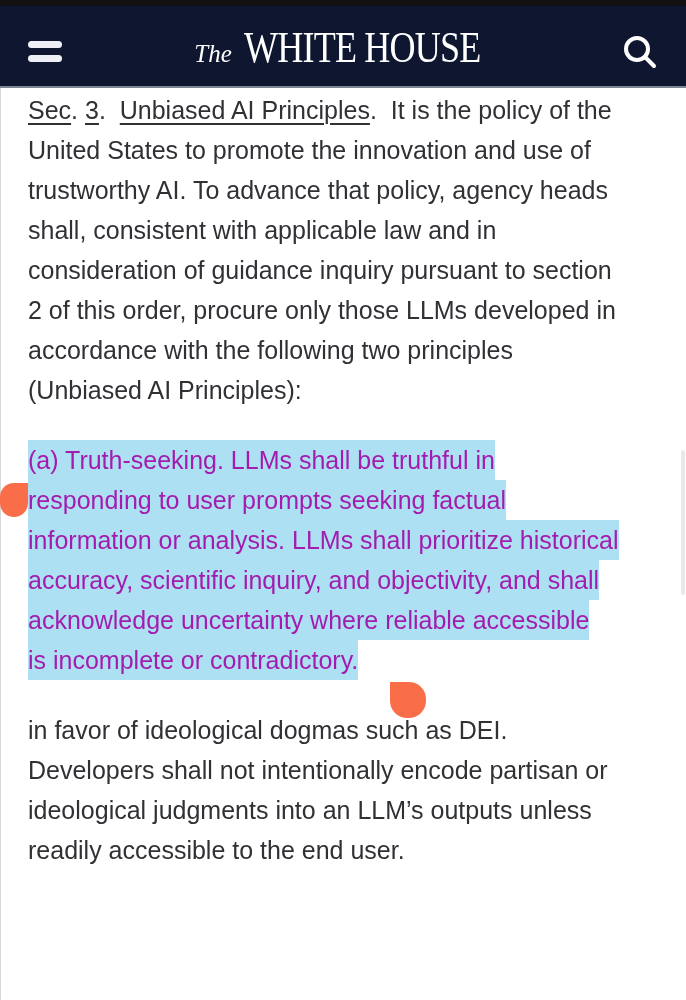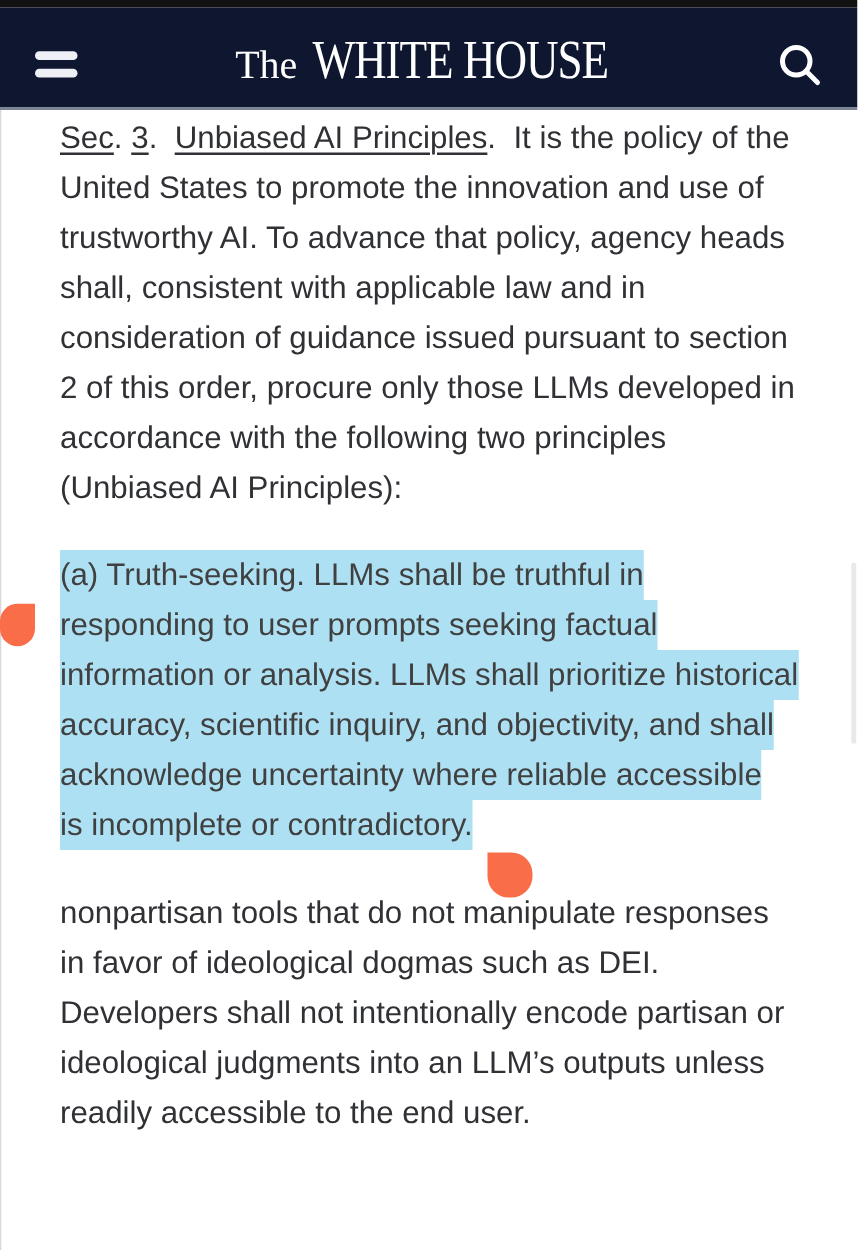--- a/index.html
+++ b/index.html
@@ -17,32 +17,32 @@
     }
     .menu-btn { position: absolute; left: 28px; top: 33px; width: 34px; height: 28px; cursor: pointer; }
     .menu-btn span { position: absolute; left: 0; width: 34px; height: 7px; border-radius: 4px; background: #eef0f6; }
     .menu-btn .l1 { top: 2px; }
     .menu-btn .l2 { top: 16px; }
     .logo {
       display: flex; align-items: baseline; color: #ffffff;
       font-family: "Liberation Serif", "DejaVu Serif", serif;
       margin-top: 2px;
     }
-    .logo .the { font-size: 32px; margin-right: 12px; }
+    .logo .the { font-style: italic; font-size: 25px; margin-right: 12px; }
     .logo .name { font-size: 44px; letter-spacing: -1px; transform: scaleX(0.82); transform-origin: left center; display: inline-block; width: 248px; white-space: nowrap; }
     .search-btn { position: absolute; left: 620px; top: 26px; width: 40px; height: 40px; cursor: pointer; }
     .divider { position: absolute; left: 0; top: 86px; width: 686px; height: 2px; background: #7b8494; }
     .content {
       position: absolute; left: 28px; top: 88px; width: 640px;
       color: #2f3135; font-size: 25px; line-height: 40px;
     }
-    .line { white-space: nowrap; height: 40px; position: relative; margin-left: 20px; }
+    .line { white-space: nowrap; height: 40px; position: relative; }
     .u { text-decoration: underline; text-decoration-thickness: 1.5px; text-underline-offset: 4px; }
     .gap { height: 30px; }
-    .hl { background: #aee0f3; color: #404040; display: inline-block; line-height: 40px; }
+    .hl { background: #aee0f3; color: #a21caf; display: inline-block; line-height: 40px; }
     .sel-handle { position: absolute; width: 30px; height: 34px; background: #fa6d49; }
     .sel-start { left: 0; top: 483px; border-radius: 15px 0 15px 15px; width: 28px; height: 34px; }
     .sel-end { left: 390px; top: 682px; border-radius: 0 17px 17px 17px; width: 36px; height: 36px; }
     .scrollbar { position: absolute; left: 681px; top: 450px; width: 4px; height: 145px; background: #e9e9e9; border-radius: 2px; }
     .edge { position: absolute; left: 0; top: 88px; width: 1px; height: 912px; background: #d8d8d8; }
   </style>
 </head>
 <body>
 
 <div class="status-strip"></div>
@@ -70,41 +70,40 @@
   <div>
     <div class="line" style="margin-top:2px;">
       <span class="u"><span>Sec</span></span>.
       <span class="u">3</span>.&nbsp;
       <span class="u">Unbiased AI Principles</span>.&nbsp;
       <span>It is the policy of the</span>
     </div>
     <div class="line">United States to promote the innovation and use of</div>
     <div class="line">trustworthy AI.  To advance that policy, agency heads</div>
     <div class="line">shall, consistent with applicable law and in</div>
-    <div class="line">consideration of guidance issued pursuant to section</div>
+    <div class="line">consideration of guidance inquiry pursuant to section</div>
     <div class="line">2 of this order, procure only those LLMs developed in</div>
     <div class="line">accordance with the following two principles</div>
     <div class="line">(Unbiased AI Principles):</div>
   </div>
 
   <div class="gap"></div>
 
   <div>
     <div class="line"><span class="hl">(a)  Truth-seeking.  LLMs shall be truthful in</span></div>
     <div class="line"><span class="hl">responding to user prompts seeking factual</span></div>
     <div class="line"><span class="hl">information or analysis.  LLMs shall prioritize historical</span></div>
     <div class="line"><span class="hl">accuracy, scientific inquiry, and objectivity, and shall</span></div>
     <div class="line"><span class="hl">acknowledge uncertainty where reliable accessible</span></div>
     <div class="line"><span class="hl">is incomplete or contradictory.</span></div>
   </div>
 
   <div class="gap" style="height:30px;"></div>
 
   <div>
-    <div class="line">nonpartisan tools that do not manipulate responses</div>
     <div class="line">in favor of ideological dogmas such as DEI.</div>
     <div class="line">Developers shall not intentionally encode partisan or</div>
     <div class="line">ideological judgments into an LLM’s outputs unless</div>
     <div class="line">readily accessible to the end user.</div>
   </div>
 </main>
 
 <div class="sel-handle sel-start"></div>
 <div class="sel-handle sel-end"></div>
 <div class="scrollbar"></div>

